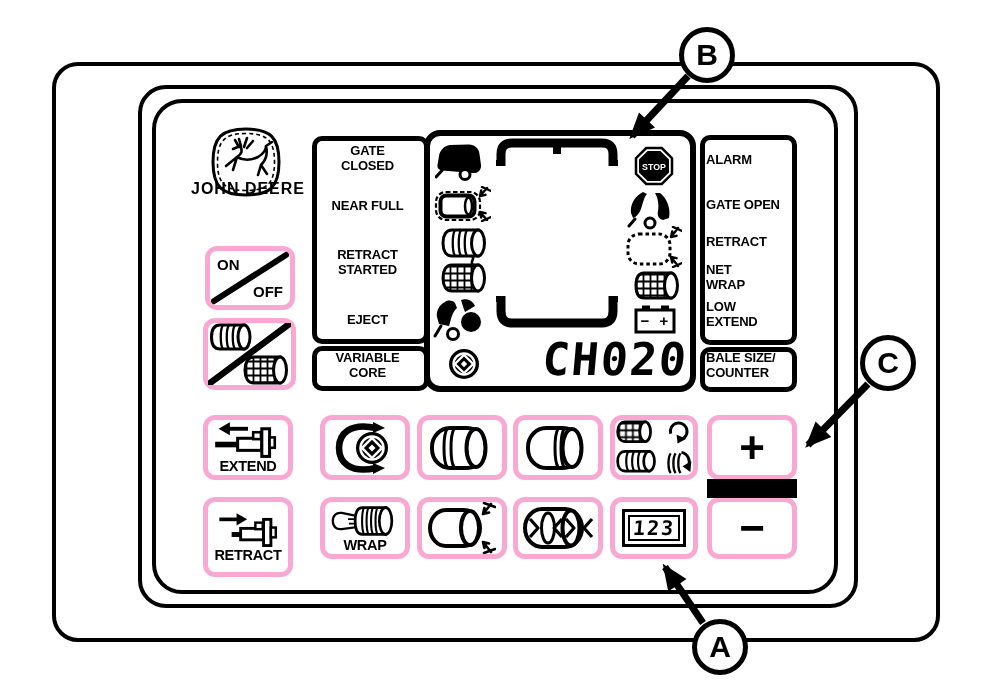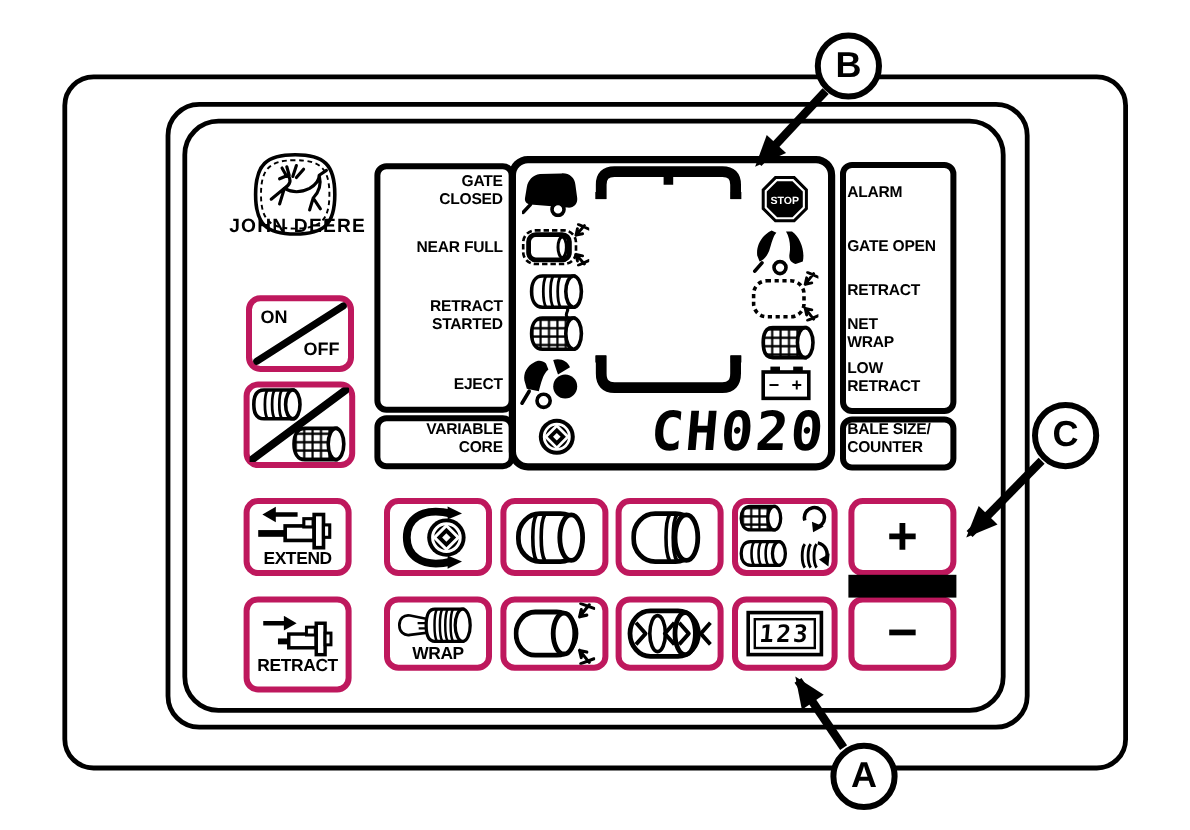--- a/index.html
+++ b/index.html
@@ -3,26 +3,26 @@
 <meta charset="utf-8">
 <style>
   * { box-sizing: border-box; margin: 0; padding: 0; }
   html,body { width: 992px; height: 692px; background: #fff; overflow: hidden;
     font-family: "Liberation Sans", sans-serif; color: #000; position: relative; }
   .abs { position: absolute; }
   .frame { position: absolute; border: 4px solid #000; background: transparent; }
   #frame-outer { left: 52px; top: 62px; width: 888px; height: 580px; border-radius: 26px; }
   #frame-mid   { left: 138px; top: 85px; width: 720px; height: 523px; border-radius: 28px; }
   #frame-face  { left: 152px; top: 99px; width: 686px; height: 495px; border-radius: 30px; }
-  .btn { position: absolute; border: 5px solid #be185d; border-radius: 12px; background: #fff;
+  .btn { position: absolute; border: 5px solid #f9a8d4; border-radius: 12px; background: #fff;
     display: flex; align-items: center; justify-content: center; flex-direction: column; }
   .box { position: absolute; border: 5px solid #000; border-radius: 10px; background: #fff; }
   .lbl { position: absolute; font-weight: bold; font-size: 13px; line-height: 14.5px;
     white-space: pre-line; letter-spacing: -0.2px; }
-  .lbl.r { text-align: right; }
+  .lbl.r { text-align: center; }
   .btn-label { font-weight: bold; font-size: 14.5px; letter-spacing: -0.3px; line-height: 15px; }
   .seg { font-family: "DejaVu Sans Mono", monospace; font-weight: bold;
     transform: skewX(-5deg); }
   #readout { left: 532px; top: 336px; width: 156px; height: 48px; font-size: 45px;
     letter-spacing: 2px; text-align: right; line-height: 48px; }
   .callout { position: absolute; width: 56px; height: 56px; border: 5px solid #000;
     border-radius: 50%; background: #fff; display: flex; align-items: center;
     justify-content: center; font-weight: bold; font-size: 30px; z-index: 12; }
   #arrow-layer { position: absolute; left: 0; top: 0; z-index: 10; pointer-events: none; }
   .pm { font-size: 44px; font-weight: bold; line-height: 44px; }
@@ -180,21 +180,21 @@
 
 <div class="abs seg" id="readout">CH020</div>
 
 <div class="box" style="left:700px;top:135px;width:97px;height:210px"></div>
 <div class="lbl" style="left:706px;top:153px;width:88px">ALARM</div>
 <div class="lbl" style="left:706px;top:198px;width:88px">GATE OPEN</div>
 <div class="lbl" style="left:706px;top:235px;width:88px">RETRACT</div>
 <div class="lbl" style="left:706px;top:263px;width:88px">NET
 WRAP</div>
 <div class="lbl" style="left:706px;top:300px;width:88px">LOW
-RETRACT</div>
+EXTEND</div>
 <div class="box" style="left:700px;top:347px;width:97px;height:45px"></div>
 <div class="lbl" style="left:706px;top:351px;width:84px">BALE SIZE/
 COUNTER</div>
 
 <div class="btn" style="left:203px;top:415px;width:90px;height:65px">
   <svg width="74" height="38" viewBox="0 0 76 44">
     <path d="M4 9 l13 -7.5 v15 z" fill="#000"></path>
     <path d="M14 9 H38" stroke="#000" stroke-width="4.5"></path>
     <rect x="0" y="24" width="27" height="6.5" fill="#000"></rect>
     <rect x="26" y="20" width="28" height="14" fill="#fff" stroke="#000" stroke-width="3.5"></rect>

